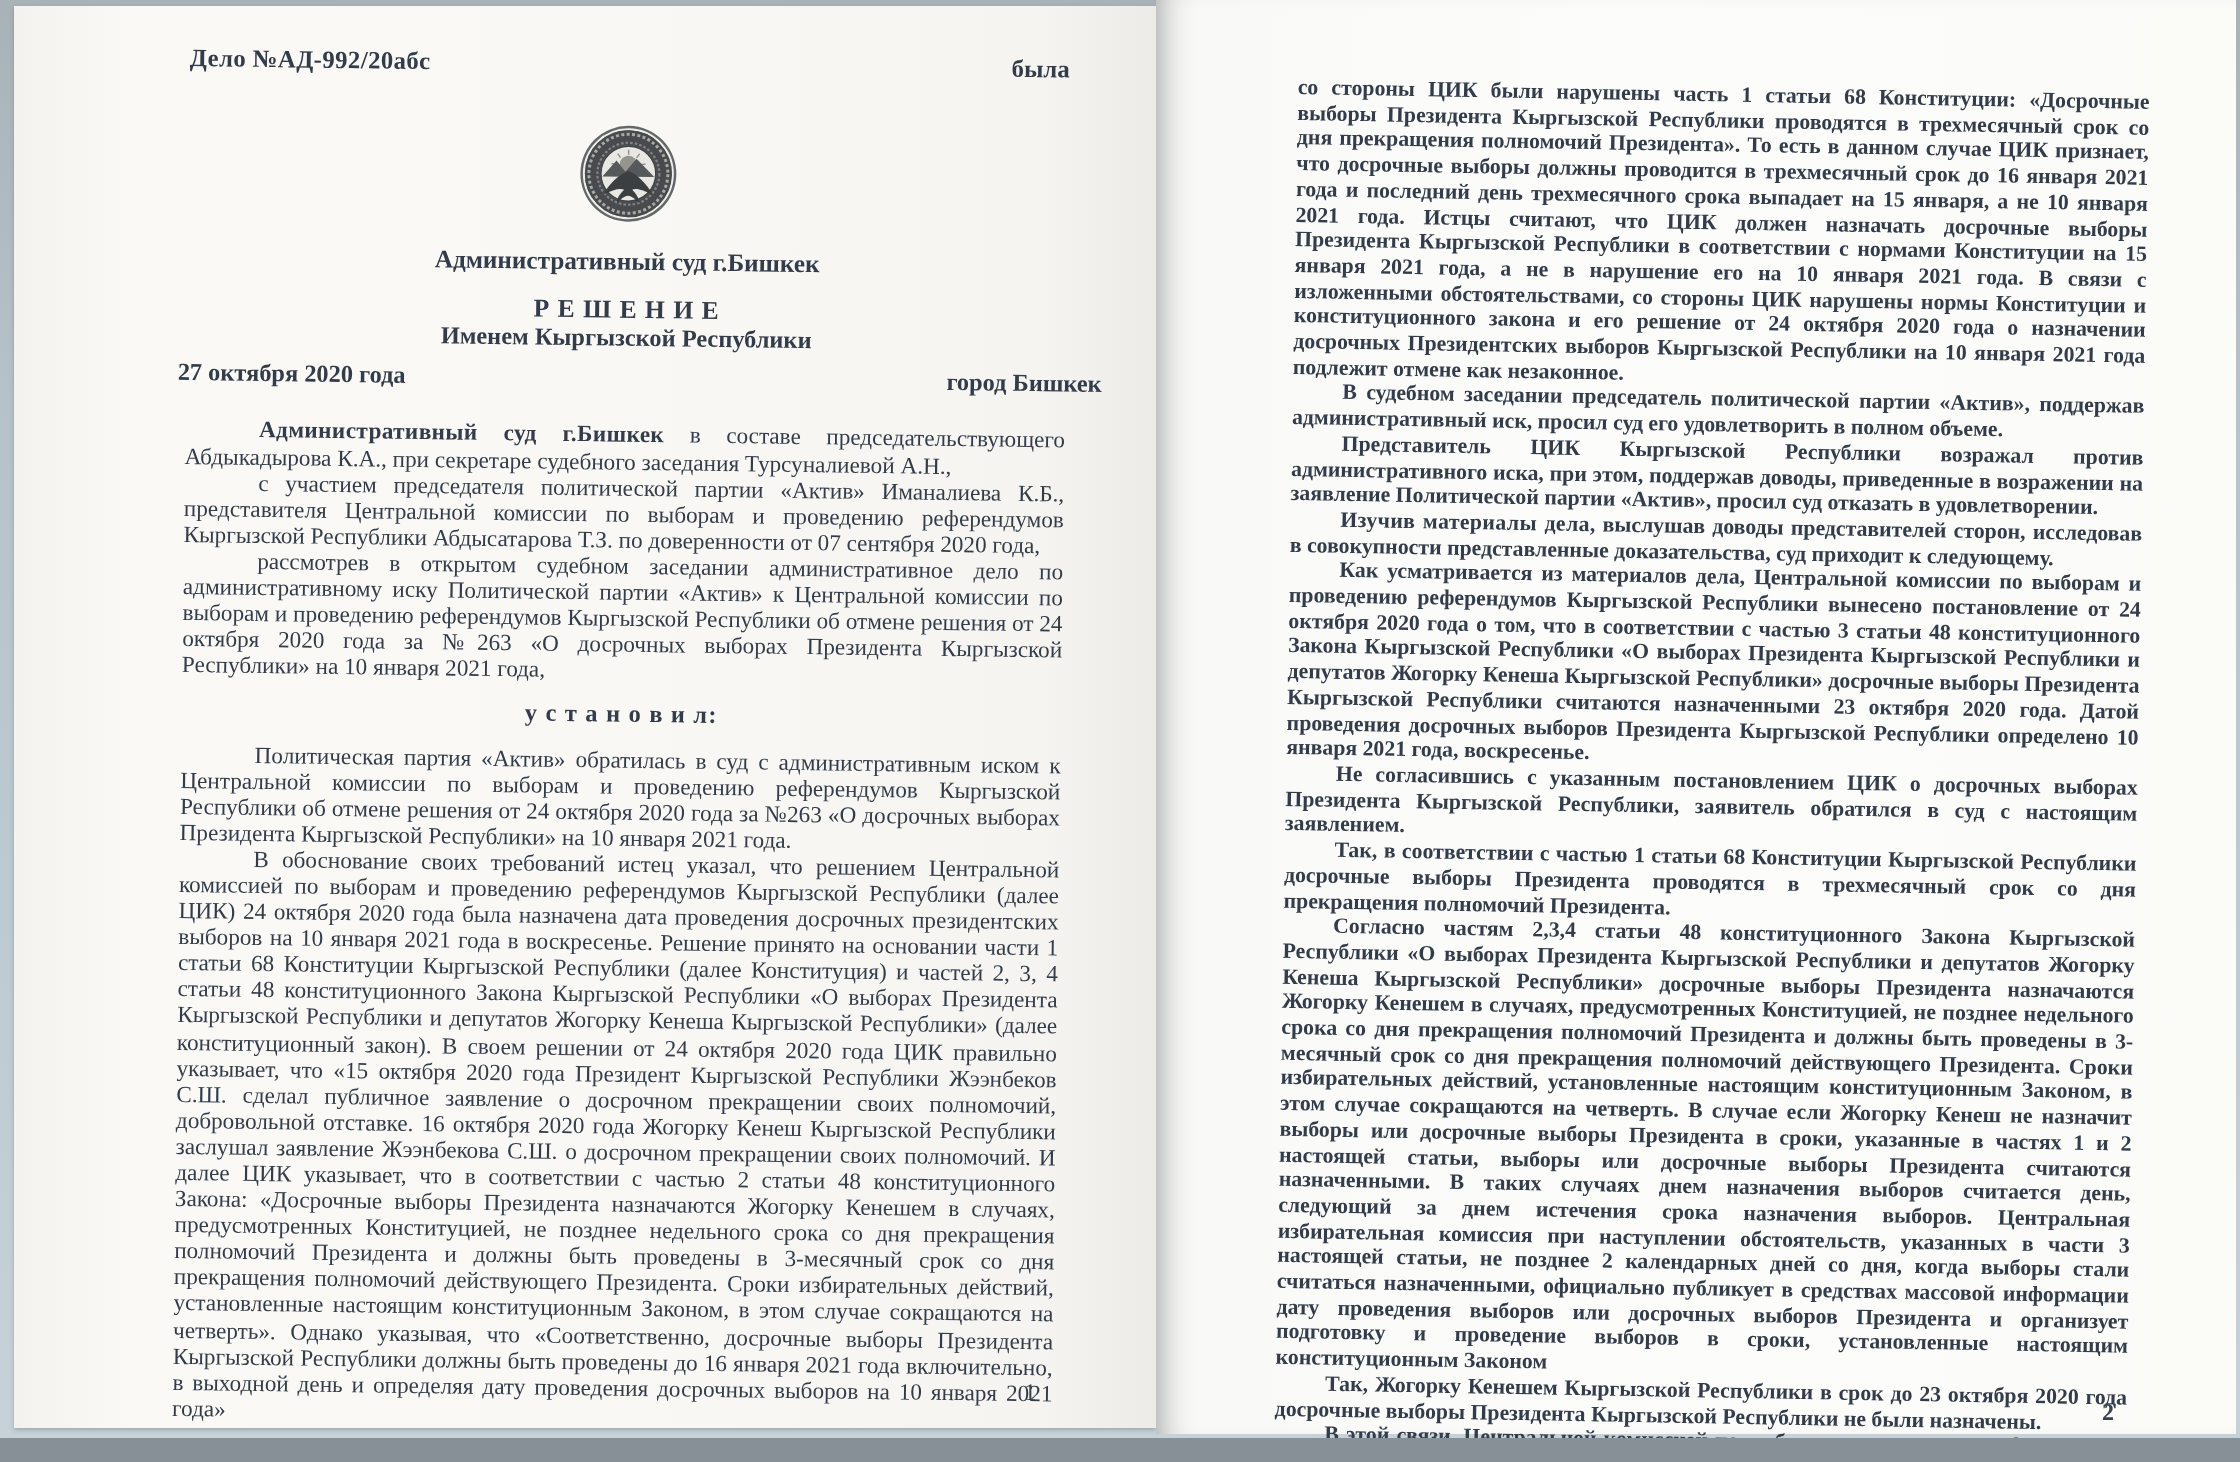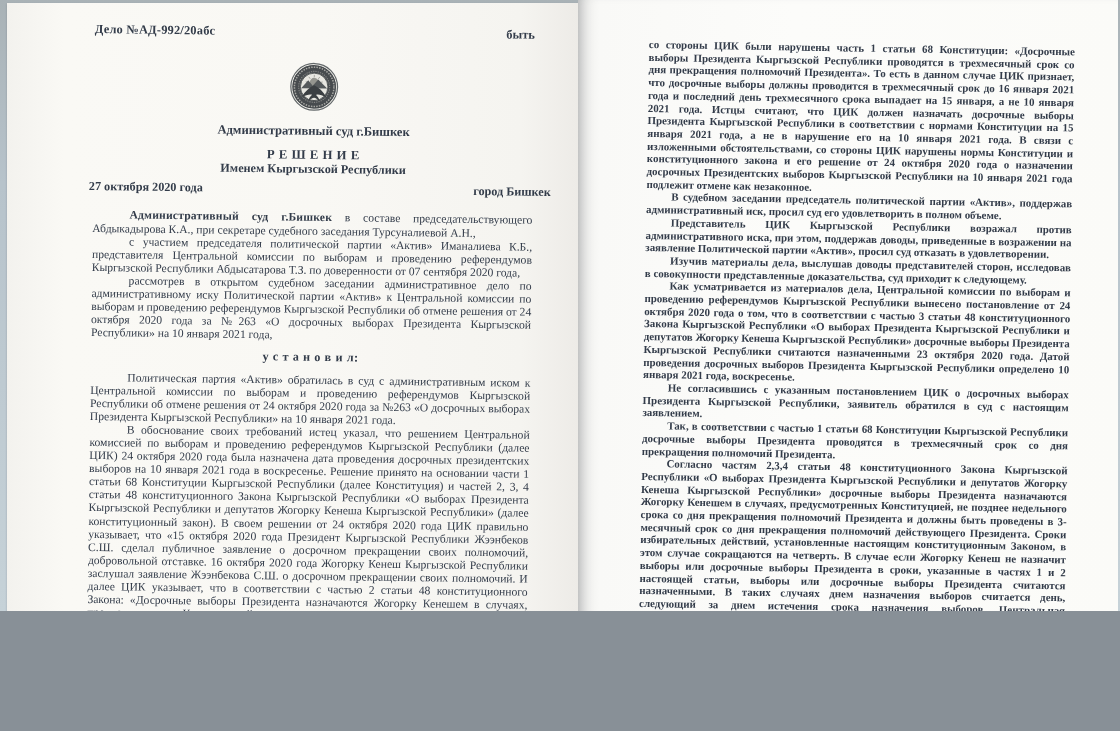--- a/index.html
+++ b/index.html
@@ -1,17 +1,17 @@
 <!DOCTYPE html>
 <html><head>
 <meta charset="utf-8">
 <style>
   html,body{margin:0;padding:0;background:#889097;}
   .canvas{
-    position:relative;width:1120px;height:611px;overflow:hidden;
+    position:relative;width:1120px;height:719px;overflow:hidden;
     background:linear-gradient(180deg,#a9b2b6 0%,#b7c3cb 30%,#c6d2d8 100%);
     font-family:"Liberation Serif","DejaVu Serif",serif;
     color:#333c4a;
   }
   .sheet{position:absolute;}
   .sheet-1{
     left:7px;top:3px;width:571px;height:711px;
     background:linear-gradient(90deg,#f3f2ee 0%,#faf9f5 10%,#f9f8f4 55%,#f5f4f0 90%,#edebe7 100%);
     box-shadow:0 1px 2px rgba(40,45,55,.25);
   }
@@ -53,21 +53,21 @@
 </head>
 <body>
 
 <div class="canvas">
 
   <div class="sheet sheet-1">
     <div class="content c1">
 
       <div class="hdr-row">
         <span class="case-no">Дело №АД-992/20абс</span>
-        <span>быть</span>
+        <span>была</span>
       </div>
 
       <div class="emblem-wrap">
         <svg width="50" height="50" viewBox="0 0 100 100">
           <circle cx="50" cy="50" r="48" fill="#63686a"></circle>
           <circle cx="50" cy="50" r="44.5" fill="none" stroke="#eeede8" stroke-width="2"></circle>
           <circle cx="50" cy="50" r="36" fill="none" stroke="#474b4e" stroke-width="15"></circle>
           <circle cx="50" cy="50" r="39.5" fill="none" stroke="#c9c8c2" stroke-width="3" stroke-dasharray="3 2.4" opacity=".75"></circle>
           <circle cx="50" cy="50" r="31" fill="none" stroke="#b4b3ad" stroke-width="2.2" stroke-dasharray="2.6 2" opacity=".55"></circle>
           <circle cx="50" cy="50" r="27.5" fill="#e8e7e1" stroke="#3f4345" stroke-width="1.6"></circle>

